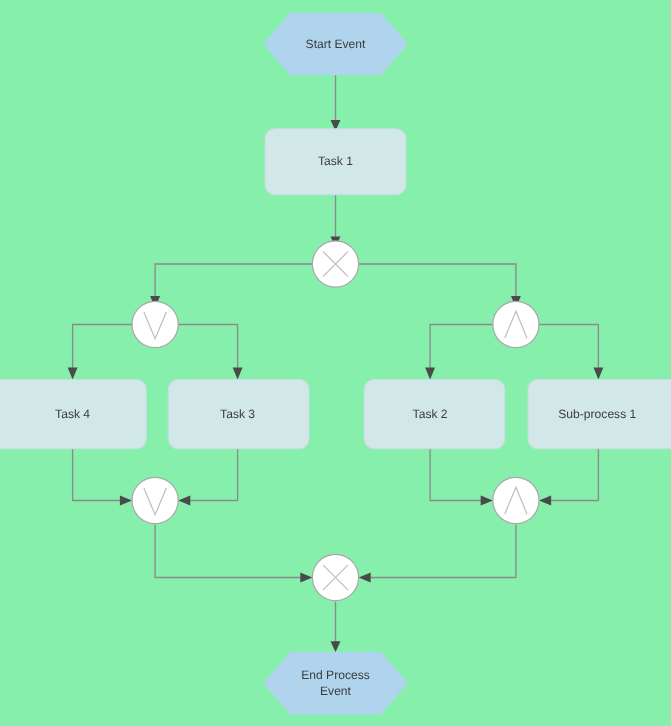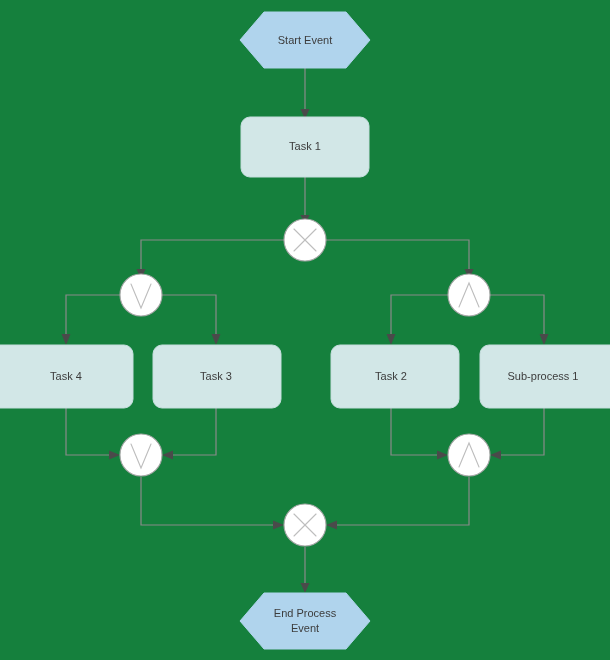--- a/index.html
+++ b/index.html
@@ -10,21 +10,21 @@
   body {
     width: 610px;
     height: 660px;
     font-family: "Liberation Sans", sans-serif;
     overflow: hidden;
   }
   #diagram-root {
     position: relative;
     width: 610px;
     height: 660px;
-    background: #15803d;
+    background: #86efac;
   }
   svg#flow {
     display: block;
     width: 610px;
     height: 660px;
   }
   .node-shape {
     stroke-width: 1;
   }
   .event-shape {

